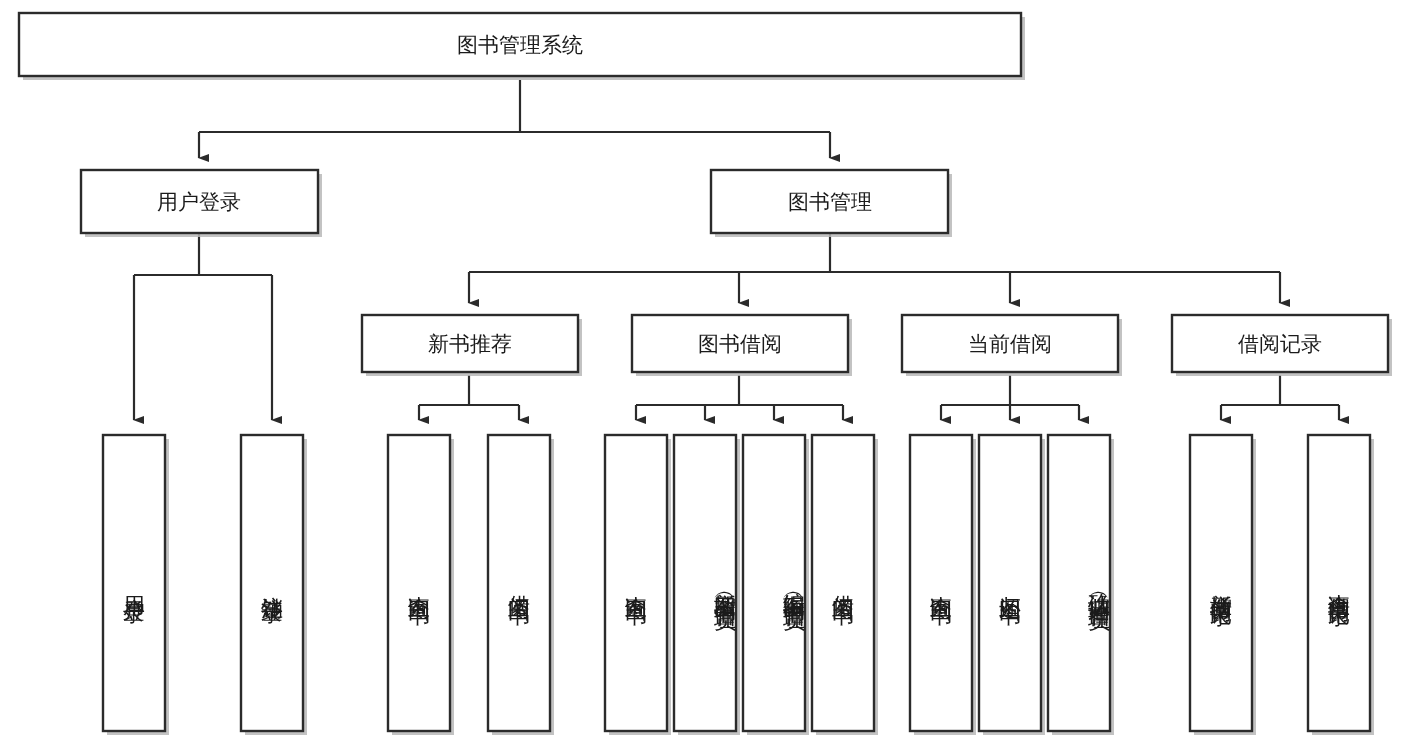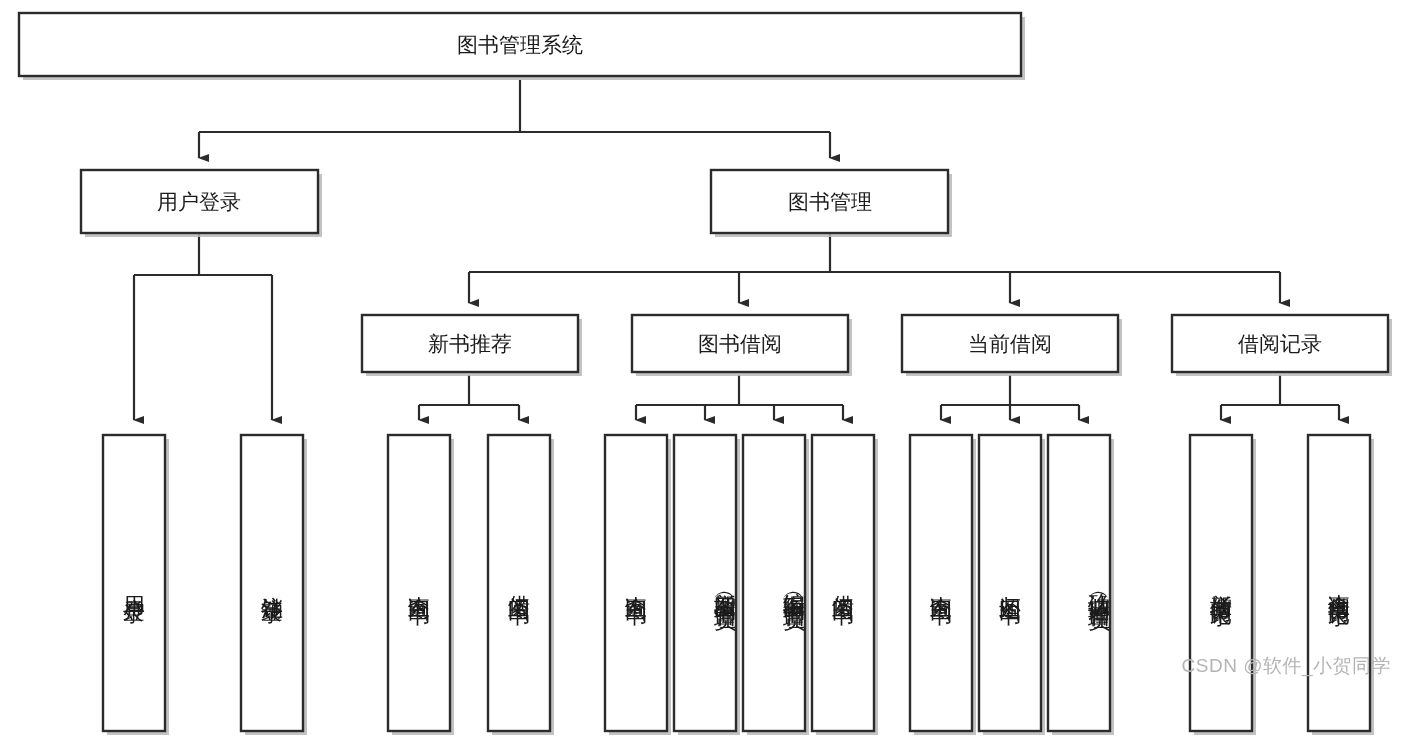--- a/index.html
+++ b/index.html
@@ -240,14 +240,13 @@
   <div class="vtext-wrap" style="left:743px; top:435px; width:62px; height:296px; align-items:flex-start; padding-top:6px; box-sizing:border-box;">编辑图书（管理员）</div>
   <div class="vtext-wrap" style="left:812px; top:435px; width:62px; height:296px;">借阅图书</div>
 
   <div class="vtext-wrap" style="left:910px; top:435px; width:62px; height:296px;">查询图书</div>
   <div class="vtext-wrap" style="left:979px; top:435px; width:62px; height:296px;">归还图书</div>
   <div class="vtext-wrap" style="left:1048px; top:435px; width:62px; height:296px; align-items:flex-start; padding-top:6px; box-sizing:border-box;">确认归还（管理员）</div>
 
   <div class="vtext-wrap" style="left:1190px; top:435px; width:62px; height:296px;">新增借阅记录</div>
   <div class="vtext-wrap" style="left:1308px; top:435px; width:62px; height:296px;">查询借阅记录</div>
 
-  <div class="watermark">CSDN @软件_小贺同学</div>
 </div>
 
 </body></html>

